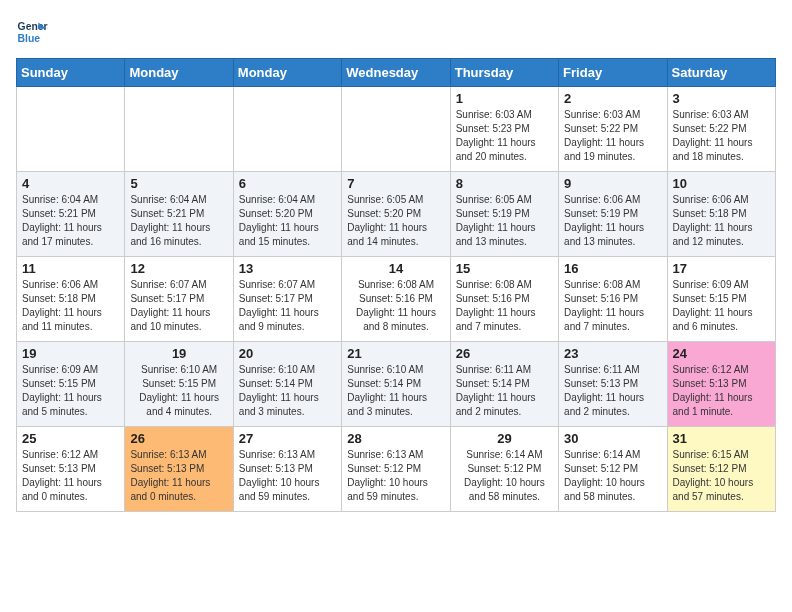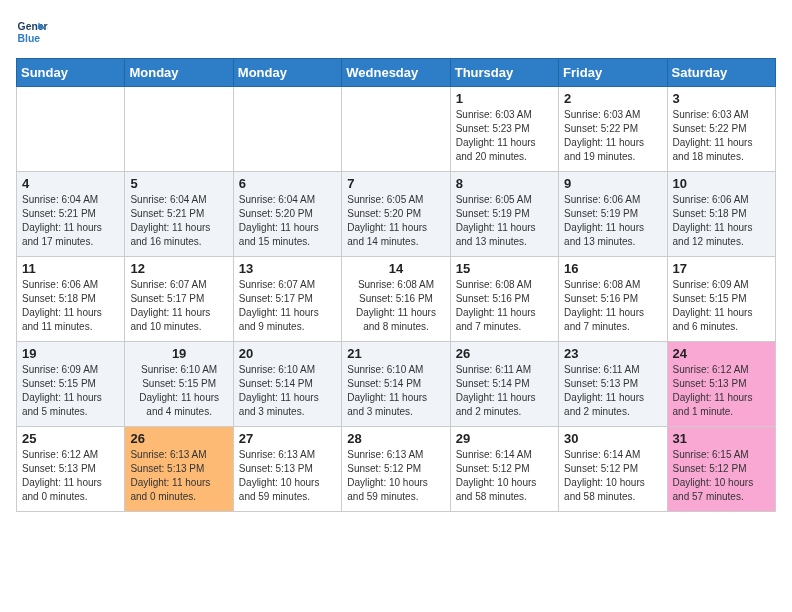--- a/index.html
+++ b/index.html
@@ -325,35 +325,35 @@
 Daylight: 10 hours
 and 59 minutes.</div>
         </td>
         <td style="background-color: rgb(255, 255, 255);">
           <div class="day-number">28</div>
           <div class="day-info" style="white-space: pre-line;">Sunrise: 6:13 AM
 Sunset: 5:12 PM
 Daylight: 10 hours
 and 59 minutes.</div>
         </td>
-        <td style="background-color: rgb(255, 255, 255);">
+        <td style="background-color: rgb(255, 255, 255); text-align: center;">
           <div class="day-number">29</div>
           <div class="day-info" style="white-space: pre-line;">Sunrise: 6:14 AM
 Sunset: 5:12 PM
 Daylight: 10 hours
 and 58 minutes.</div>
         </td>
         <td style="background-color: rgb(255, 255, 255);">
           <div class="day-number">30</div>
           <div class="day-info" style="white-space: pre-line;">Sunrise: 6:14 AM
 Sunset: 5:12 PM
 Daylight: 10 hours
 and 58 minutes.</div>
         </td>
-        <td style="background-color: #f9a8d4;">
+        <td style="background-color: #fef9c3;">
           <div class="day-number">31</div>
           <div class="day-info" style="white-space: pre-line;">Sunrise: 6:15 AM
 Sunset: 5:12 PM
 Daylight: 10 hours
 and 57 minutes.</div>
         </td>
       </tr>
     </tbody>
 </table>
 

